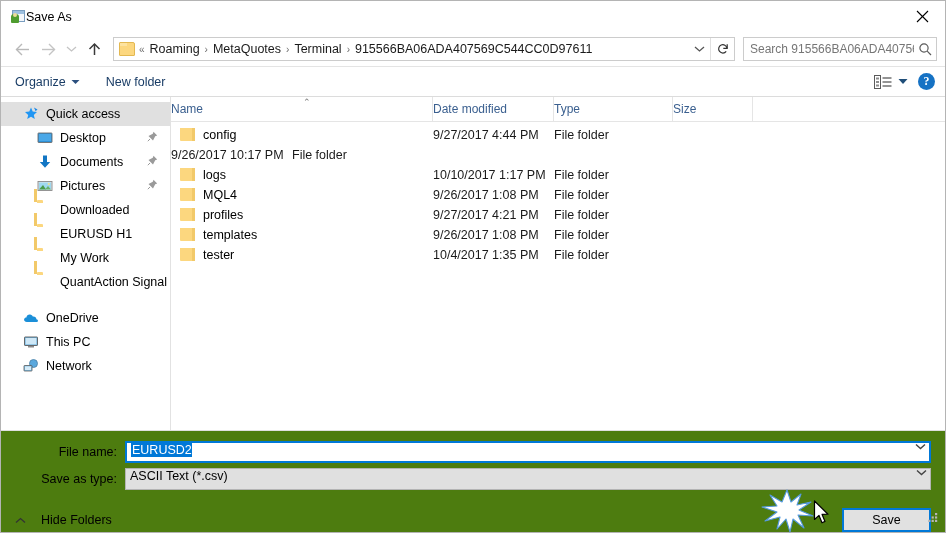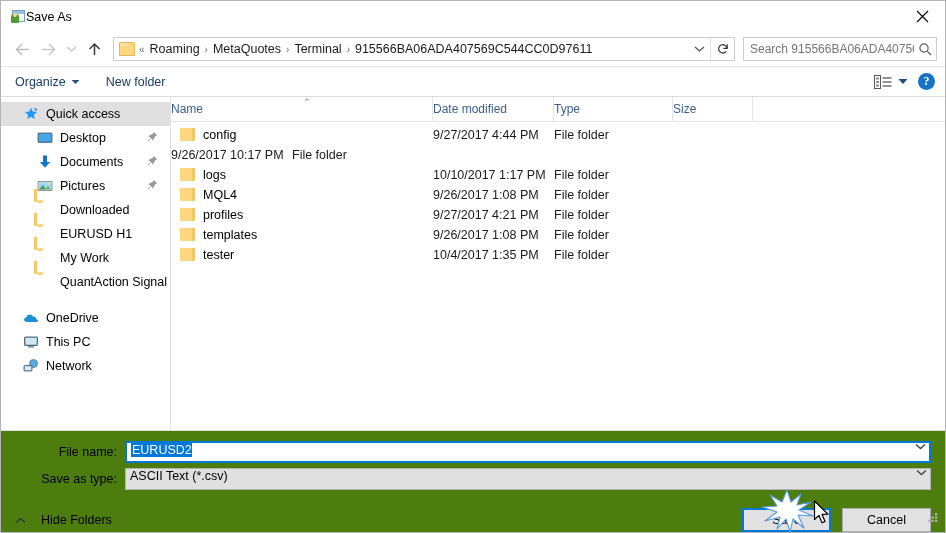--- a/index.html
+++ b/index.html
@@ -620,23 +620,20 @@
       <div class="hide-folders">
         <svg width="11" height="7" viewBox="0 0 11 7">
           <path d="M1 5.5 L5.5 1.5 L10 5.5" fill="none" stroke="#333" stroke-width="1.3"></path>
         </svg>
         <span>Hide Folders</span>
       </div>
       <div class="btns">
         <div class="btn default">
           <span>Save</span>
         </div>
-        <div class="btn">
-          <span>Cancel</span>
-        </div>
       </div>
     </div>
   </div>
 
   <div class="burst">
     <svg width="56" height="46" viewBox="0 0 56 46">
       <path d="M28 2 L32 14 L42 6 L38 17 L52 14 L40 22 L54 28 L39 27 L45 40 L34 31 L31 44 L27 31 L18 41 L21 29 L6 33 L18 24 L3 19 L18 18 L11 7 L23 14 Z" fill="#ffffff" stroke="#5599dd" stroke-width="1.1" stroke-linejoin="round"></path>
     </svg>
   </div>
 

